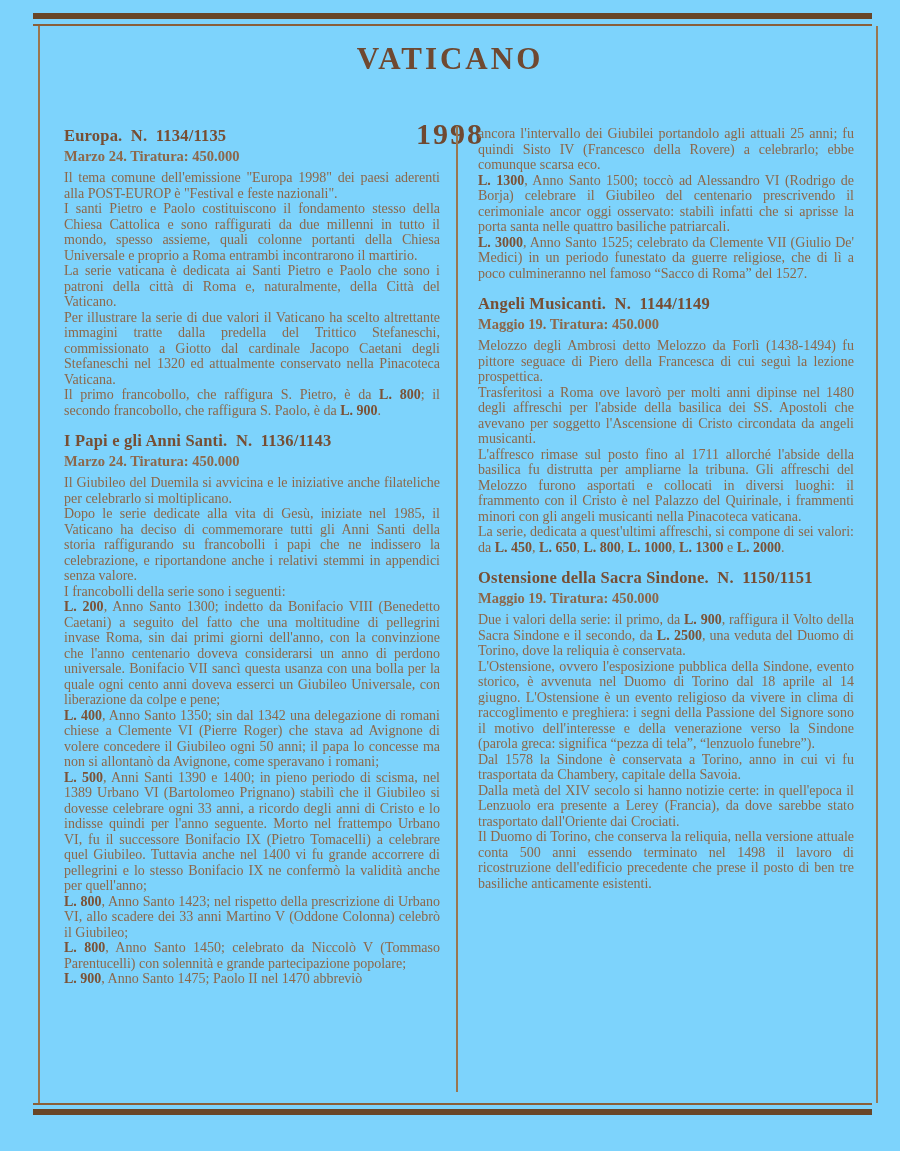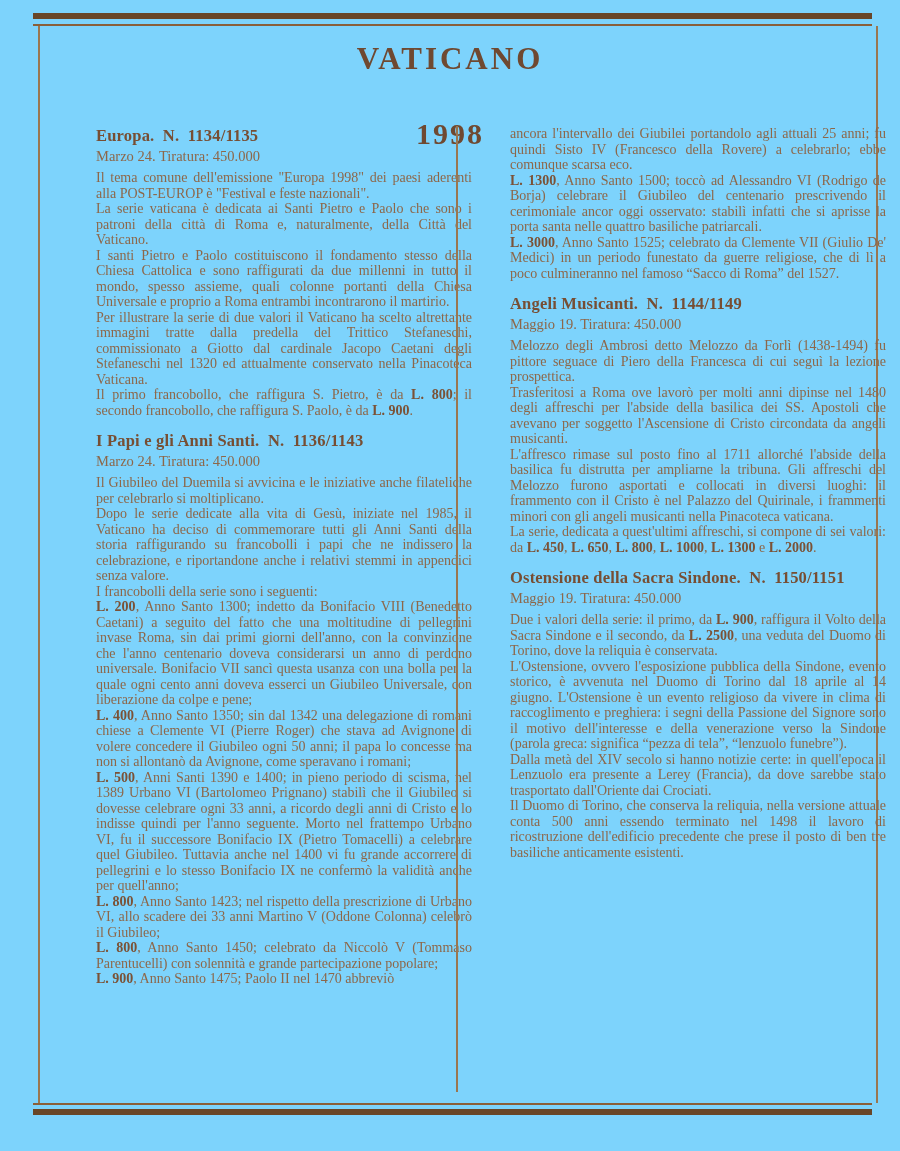--- a/index.html
+++ b/index.html
@@ -12,30 +12,30 @@
   .rule-thick-top  { top:13px;   height:6px; background:#684628; }
   .rule-thin-top   { top:24px;   height:2px; background:#8a5f39; }
   .rule-thin-bot   { top:1103px; height:2px; background:#8a5f39; }
   .rule-thick-bot  { top:1109px; height:6px; background:#684628; }
   .vline { position:absolute; top:26px; width:2px; height:1077px; background:#9a7650; }
   .vline-left  { left:38px; }
   .vline-right { left:876px; }
   .header { position:absolute; top:42px; left:0; width:100%; text-align:center; color:#6f4931; }
   .title { font-size:31px; font-weight:bold; letter-spacing:3px; line-height:34px; }
   .year  { font-size:30px; font-weight:bold; letter-spacing:2px; line-height:28px;margin-top:44px; }
-  .content { position:absolute; top:126px; left:64px; width:790px; display:flex; gap:38px;margin-left:32px; }
+  .content { position:absolute; top:126px; left:64px; width:790px; display:flex; gap:38px; }
   .col { width:376px; text-align:justify; font-size:14px; line-height:15.5px; color:#8d6749; }
   .col-divider { position:absolute; left:456px; top:126px; width:2px; height:966px; background:#9a7650; }
   h2.heading {
     font-size:16.5px; font-weight:bold; color:#774e33;
     margin:13px 0 3px 0; line-height:19px; letter-spacing:0.2px; text-align:left;
   }
   .col h2.heading:first-child { margin-top:0; }
   h3.subheading {
-    font-size:14.5px; font-weight:normal; color:#8d6749;
+    font-size:14.5px; font-weight:bold; color:#8d6749;
     margin:0 0 5px 0; line-height:17px; text-align:left;
   }
   p.para { margin:0; padding:0; }
   p.para b { font-weight:bold; color:#7b5236; }
   .footer-text {
     position:absolute; left:33px; top:1152px;
     font-style:italic; font-size:16px; letter-spacing:0.5px; color:#7a5740;
   }
 </style>
 </head>
@@ -51,22 +51,22 @@
   <div class="header">
     <div class="title">VATICANO</div>
     <div class="year">1998</div>
   </div>
 
   <div class="content">
     <div class="col">
         <h2 class="heading">Europa. N. 1134/1135</h2>
         <h3 class="subheading">Marzo 24. Tiratura: 450.000</h3>
         <p class="para">Il tema comune dell'emissione "Europa 1998" dei paesi aderenti alla POST-EUROP è "Festival e feste nazionali".</p>
+        <p class="para">I santi Pietro e Paolo costituiscono il fondamento stesso della Chiesa Cattolica e sono raffigurati da due millenni in tutto il mondo, spesso assieme, quali colonne portanti della Chiesa Universale e proprio a Roma entrambi incontrarono il martirio.</p>
         <p class="para">La serie vaticana è dedicata ai Santi Pietro e Paolo che sono i patroni della città di Roma e, naturalmente, della Città del Vaticano.</p>
-        <p class="para">I santi Pietro e Paolo costituiscono il fondamento stesso della Chiesa Cattolica e sono raffigurati da due millenni in tutto il mondo, spesso assieme, quali colonne portanti della Chiesa Universale e proprio a Roma entrambi incontrarono il martirio.</p>
         <p class="para">Per illustrare la serie di due valori il Vaticano ha scelto altrettante immagini tratte dalla predella del Trittico Stefaneschi, commissionato a Giotto dal cardinale Jacopo Caetani degli Stefaneschi nel 1320 ed attualmente conservato nella Pinacoteca Vaticana.</p>
         <p class="para">Il primo francobollo, che raffigura S. Pietro, è da <b>L. 800</b>; il secondo francobollo, che raffigura S. Paolo, è da <b>L. 900</b>.</p>
         <h2 class="heading">I Papi e gli Anni Santi. N. 1136/1143</h2>
         <h3 class="subheading">Marzo 24. Tiratura: 450.000</h3>
         <p class="para">Il Giubileo del Duemila si avvicina e le iniziative anche filateliche per celebrarlo si moltiplicano.</p>
         <p class="para">Dopo le serie dedicate alla vita di Gesù, iniziate nel 1985, il Vaticano ha deciso di commemorare tutti gli Anni Santi della storia raffigurando su francobolli i papi che ne indissero la celebrazione, e riportandone anche i relativi stemmi in appendici senza valore.</p>
         <p class="para">I francobolli della serie sono i seguenti:</p>
         <p class="para"><b>L. 200</b>, Anno Santo 1300; indetto da Bonifacio VIII (Benedetto Caetani) a seguito del fatto che una moltitudine di pellegrini invase Roma, sin dai primi giorni dell'anno, con la convinzione che l'anno centenario doveva considerarsi un anno di perdono universale. Bonifacio VII sancì questa usanza con una bolla per la quale ogni cento anni doveva esserci un Giubileo Universale, con liberazione da colpe e pene;</p>
         <p class="para"><b>L. 400</b>, Anno Santo 1350; sin dal 1342 una delegazione di romani chiese a Clemente VI (Pierre Roger) che stava ad Avignone di volere concedere il Giubileo ogni 50 anni; il papa lo concesse ma non si allontanò da Avignone, come speravano i romani;</p>
         <p class="para"><b>L. 500</b>, Anni Santi 1390 e 1400; in pieno periodo di scisma, nel 1389 Urbano VI (Bartolomeo Prignano) stabilì che il Giubileo si dovesse celebrare ogni 33 anni, a ricordo degli anni di Cristo e lo indisse quindi per l'anno seguente. Morto nel frattempo Urbano VI, fu il successore Bonifacio IX (Pietro Tomacelli) a celebrare quel Giubileo. Tuttavia anche nel 1400 vi fu grande accorrere di pellegrini e lo stesso Bonifacio IX ne confermò la validità anche per quell'anno;</p>
@@ -81,20 +81,21 @@
         <h2 class="heading">Angeli Musicanti. N. 1144/1149</h2>
         <h3 class="subheading">Maggio 19. Tiratura: 450.000</h3>
         <p class="para">Melozzo degli Ambrosi detto Melozzo da Forlì (1438-1494) fu pittore seguace di Piero della Francesca di cui seguì la lezione prospettica.</p>
         <p class="para">Trasferitosi a Roma ove lavorò per molti anni dipinse nel 1480 degli affreschi per l'abside della basilica dei SS. Apostoli che avevano per soggetto l'Ascensione di Cristo circondata da angeli musicanti.</p>
         <p class="para">L'affresco rimase sul posto fino al 1711 allorché l'abside della basilica fu distrutta per ampliarne la tribuna. Gli affreschi del Melozzo furono asportati e collocati in diversi luoghi: il frammento con il Cristo è nel Palazzo del Quirinale, i frammenti minori con gli angeli musicanti nella Pinacoteca vaticana.</p>
         <p class="para">La serie, dedicata a quest'ultimi affreschi, si compone di sei valori: da <b>L. 450</b>, <b>L. 650</b>, <b>L. 800</b>, <b>L. 1000</b>, <b>L. 1300</b> e <b>L. 2000</b>.</p>
         <h2 class="heading">Ostensione della Sacra Sindone. N. 1150/1151</h2>
         <h3 class="subheading">Maggio 19. Tiratura: 450.000</h3>
         <p class="para">Due i valori della serie: il primo, da <b>L. 900</b>, raffigura il Volto della Sacra Sindone e il secondo, da <b>L. 2500</b>, una veduta del Duomo di Torino, dove la reliquia è conservata.</p>
         <p class="para">L'Ostensione, ovvero l'esposizione pubblica della Sindone, evento storico, è avvenuta nel Duomo di Torino dal 18 aprile al 14 giugno. L'Ostensione è un evento religioso da vivere in clima di raccoglimento e preghiera: i segni della Passione del Signore sono il motivo dell'interesse e della venerazione verso la Sindone (parola greca: significa “pezza di tela”, “lenzuolo funebre”).</p>
+        <p class="para">Dal 1578 la Sindone è conservata a Torino, anno in cui vi fu trasportata da Chambery, capitale della Savoia.</p>
         <p class="para">Dalla metà del XIV secolo si hanno notizie certe: in quell'epoca il Lenzuolo era presente a Lerey (Francia), da dove sarebbe stato trasportato dall'Oriente dai Crociati.</p>
         <p class="para">Il Duomo di Torino, che conserva la reliquia, nella versione attuale conta 500 anni essendo terminato nel 1498 il lavoro di ricostruzione dell'edificio precedente che prese il posto di ben tre basiliche anticamente esistenti.</p>
       </div>
   </div>
   <div class="col-divider"></div>
 
   <div class="rule rule-thin-bot"></div>
   <div class="rule rule-thick-bot"></div>
   <div class="footer-text">VATICANO 1998</div>
 

